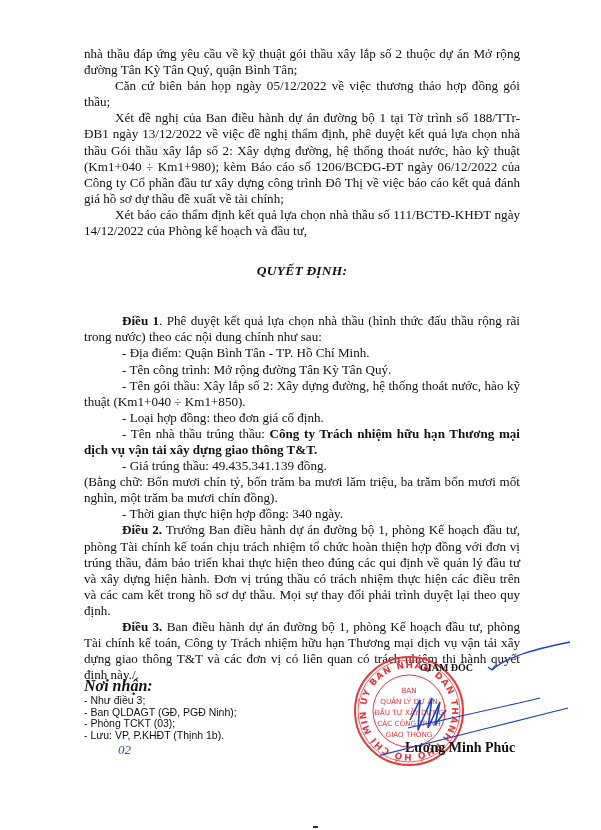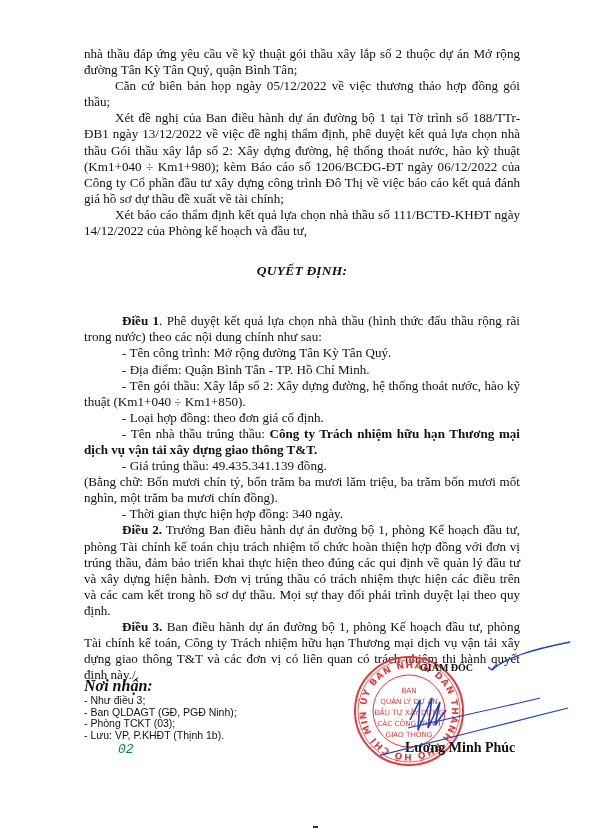--- a/index.html
+++ b/index.html
@@ -20,21 +20,21 @@
   .recipients {
     position: absolute; left: 84px; top: 680px; width: 210px;
     font-family: "Liberation Sans", "DejaVu Sans", sans-serif;
     font-size: 10.5px; line-height: 11.8px;
   }
   .recipients .title {
     font-family: "Liberation Serif", serif; font-weight: bold; font-style: italic;
     font-size: 16px; margin-bottom: 3px;
   }
   .recipients .handnote {
-    font-family: Liberation Mono, monospace; font-style: italic; color: #0f766e;
+    font-family: Liberation Serif, serif; font-style: italic; color: #1d4ed8;
     font-size: 13px; margin-left: 34px; margin-top: 2px; display: block;
   }
   .sign-title {
     position: absolute; left: 420px; top: 662px; font-weight: bold; font-size: 10px;
   }
   .sign-name {
     position: absolute; left: 405px; top: 740px; font-weight: bold; font-size: 14px;
   }
   .stamp { position: absolute; left: 353px; top: 655px; width: 112px; height: 112px; }
   .sig { position: absolute; left: 380px; top: 640px; width: 220px; height: 130px; pointer-events: none; }
@@ -47,22 +47,22 @@
 
 <div class="page">
   <p class="p">nhà thầu đáp ứng yêu cầu về kỹ thuật gói thầu xây lắp số 2 thuộc dự án Mở rộng đường Tân Kỳ Tân Quý, quận Bình Tân;</p>
   <p class="p ind">Căn cứ biên bản họp ngày 05/12/2022 về việc thương thảo hợp đồng gói thầu;</p>
   <p class="p ind">Xét đề nghị của Ban điều hành dự án đường bộ 1 tại Tờ trình số 188/TTr-ĐB1 ngày 13/12/2022 về việc đề nghị thẩm định, phê duyệt kết quả lựa chọn nhà thầu Gói thầu xây lắp số 2: Xây dựng đường, hệ thống thoát nước, hào kỹ thuật (Km1+040 ÷ Km1+980); kèm Báo cáo số 1206/BCĐG-ĐT ngày 06/12/2022 của Công ty Cổ phần đầu tư xây dựng công trình Đô Thị về việc báo cáo kết quả đánh giá hồ sơ dự thầu đề xuất về tài chính;</p>
   <p class="p ind">Xét báo cáo thẩm định kết quả lựa chọn nhà thầu số 111/BCTĐ-KHĐT ngày 14/12/2022 của Phòng kế hoạch và đầu tư,</p>
 
   <div class="heading">QUYẾT ĐỊNH:</div>
 
   <p class="p ind2"><b>Điều 1</b><span>. Phê duyệt kết quả lựa chọn nhà thầu (hình thức đấu thầu rộng rãi trong nước) theo các nội dung chính như sau:</span></p>
+  <p class="p ind2">- Địa điểm: Quận Bình Tân - TP. Hồ Chí Minh.</p>
   <p class="p ind2">- Tên công trình: Mở rộng đường Tân Kỳ Tân Quý.</p>
-  <p class="p ind2">- Địa điểm: Quận Bình Tân - TP. Hồ Chí Minh.</p>
   <p class="p ind2">- Tên gói thầu: Xây lắp số 2: Xây dựng đường, hệ thống thoát nước, hào kỹ thuật (Km1+040 ÷ Km1+850).</p>
   <p class="p ind2">- Loại hợp đồng: theo đơn giá cố định.</p>
   <p class="p ind2"><span>- Tên nhà thầu trúng thầu: </span><b>Công ty Trách nhiệm hữu hạn Thương mại dịch vụ vận tải xây dựng giao thông T&amp;T.</b></p>
   <p class="p ind2">- Giá trúng thầu: 49.435.341.139 đồng.</p>
   <p class="p">(Bằng chữ: Bốn mươi chín tỷ, bốn trăm ba mươi lăm triệu, ba trăm bốn mươi mốt nghìn, một trăm ba mươi chín đồng).</p>
   <p class="p ind2">- Thời gian thực hiện hợp đồng: 340 ngày.</p>
 
   <p class="p ind2"><b>Điều 2.</b><span> Trưởng Ban điều hành dự án đường bộ 1, phòng Kế hoạch đầu tư, phòng Tài chính kế toán chịu trách nhiệm tổ chức hoàn thiện hợp đồng với đơn vị trúng thầu, đảm bảo triển khai thực hiện theo đúng các qui định về quản lý đầu tư và xây dựng hiện hành. Đơn vị trúng thầu có trách nhiệm thực hiện các điều trên và các cam kết trong hồ sơ dự thầu. Mọi sự thay đổi phải trình duyệt lại theo quy định.</span></p>
   <p class="p ind2"><b>Điều 3.</b><span> Ban điều hành dự án đường bộ 1, phòng Kế hoạch đầu tư, phòng Tài chính kế toán, Công ty Trách nhiệm hữu hạn Thương mại dịch vụ vận tải xây dựng giao thông T&amp;T và các đơn vị có liên quan có trách nhiệm thi hành quyết định này./.</span></p>
 </div>

